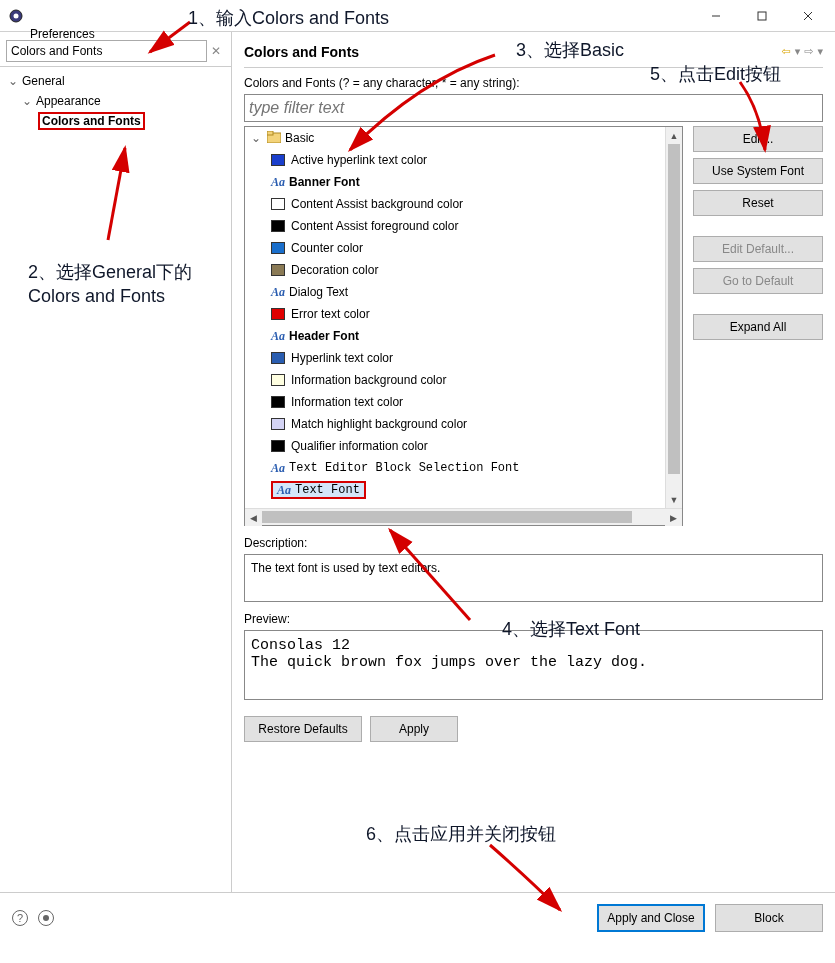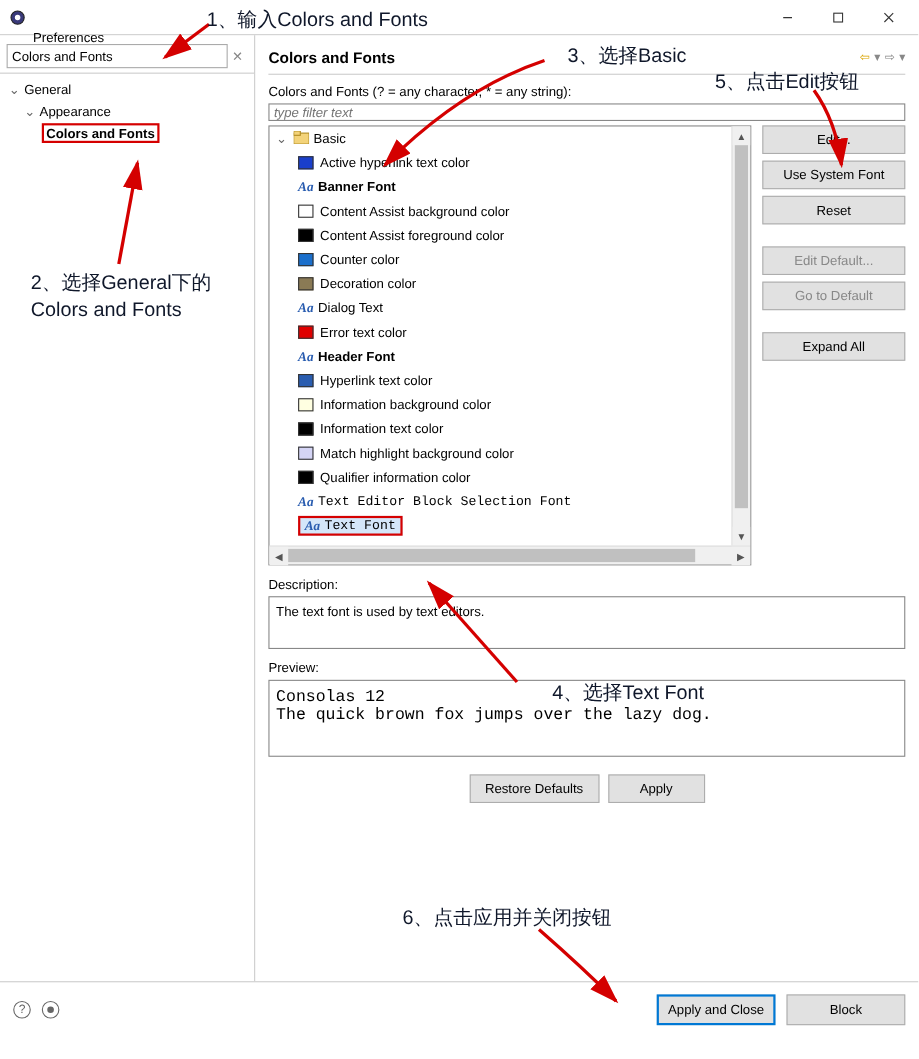--- a/index.html
+++ b/index.html
@@ -36,41 +36,41 @@
   .tree-row .label { padding: 0 2px;}
   .tree-indent-1 { padding-left: 18px; }
   .tree-indent-2 { padding-left: 36px; }
   .tree-selected { border: 2px solid #D50000; background:#fff; font-weight:bold;}
   .main { flex:1; display:flex; flex-direction:column; padding: 0 12px 0 12px; }
   .main-header { display:flex; align-items:center; height: 32px; border-bottom: 1px solid #ccc; margin: 4px 0 8px 0;}
   .main-title { font-weight: bold; font-size: 14px; flex:1;}
   .nav-icons { display:flex; gap:4px; align-items:center;}
   .nav-icons span { font-size:11px;}
   .hint { font-size: 12px; margin-bottom: 4px;}
-  .filter-input { width: 100%; height: 16px; border:1px solid #888; padding: 0 4px; font-size:12px; color:#888; font-style:italic; margin-bottom:4px;}
+  .filter-input { width: 100%; height: 28px; border:1px solid #888; padding: 0 4px; font-size:16px; color:#888; font-style:italic; margin-bottom:4px;}
   .tree-buttons-row { display:flex; gap:10px;}
   .color-tree-wrap { flex:1; border:1px solid #888; height: 400px; display:flex; flex-direction:column;}
   .color-tree { flex:1; overflow:hidden; font-size:12px;}
   .ct-row { display:flex; align-items:center; height: 22px; padding-left: 6px; white-space:nowrap;}
   .ct-row .twisty { width:12px; color:#666;}
   .ct-row .swatch { width:14px; height:12px; border:1px solid #333; margin-right:6px; flex-shrink:0;}
   .ct-row .aa { font-family: "Times New Roman", serif; font-style:italic; font-weight:bold; color:#2a5db0; margin-right:4px; font-size:12px;}
   .ct-indent-1 { padding-left: 26px;}
   .ct-selected { border:2px solid #D50000; background:#d4e6f9; display:inline-flex; align-items:center; height:18px; padding:0 4px; font-family:"Courier New",monospace;}
   .scrollbar-v { width:17px; background:#f0f0f0; border-left:1px solid #ddd; display:flex; flex-direction:column;}
   .scroll-btn { height:17px; background:#f0f0f0; display:flex; align-items:center; justify-content:center; font-size:9px; color:#555;}
   .scroll-thumb { background:#c0c0c0; margin:0 2px;}
   .scrollbar-h { height:17px; background:#f0f0f0; border-top:1px solid #ddd; display:flex;}
   .btn-col { width: 130px; display:flex; flex-direction:column; gap:6px; padding-top: 0;}
   .btn { height: 26px; border:1px solid #adadad; background:#e1e1e1; font-size:12px; display:flex; align-items:center; justify-content:center; cursor:default;}
   .btn.disabled { color:#888; }
   .section-label { font-size:12px; margin: 10px 0 4px 0;}
   .desc-box { border:1px solid #888; padding: 6px; min-height: 48px; font-size:12px;}
   .preview-box { border:1px solid #888; padding: 6px; min-height: 70px; font-family:"Consolas","Courier New",monospace; font-size:15px; white-space:pre;}
-  .bottom-btns { display:flex; justify-content:center; gap:8px; padding: 16px 0 8px 0;}
+  .bottom-btns { display:flex; justify-content:flex-start; gap:8px; padding: 16px 0 8px 0;}
   .dialog-btns { height: 50px; border-top:1px solid #ccc; display:flex; align-items:center; padding: 0 12px;}
   .dialog-btns .left-icons { display:flex; gap:10px; align-items:center;}
   .dialog-btns .spacer { flex:1;}
   .dbtn { min-width:108px; height:28px; border:1px solid #adadad; background:#e1e1e1; display:flex; align-items:center; justify-content:center; font-size:12px;}
   .dbtn.primary { border:2px solid #0078d4;}
   
   .annot { position:absolute; color:#0f172a; font-size:18px; font-family: "Microsoft YaHei","SimSun",sans-serif; pointer-events:none; z-index:50;}
   svg.arrow { position:absolute; pointer-events:none; z-index:40; overflow:visible;}
   .circle-icon { width:16px; height:16px; border:1px solid #666; border-radius:50%; display:flex; align-items:center; justify-content:center; font-size:11px; color:#666;}
 </style>
@@ -274,21 +274,21 @@
         </svg>
       </span>
   </div>
   <div class="spacer"></div>
   <div class="dbtn primary">Apply and Close</div>
   <div style="width:10px;"></div>
   <div class="dbtn">Block</div>
 </div>
 
 <div class="annot" style="left:188px; top:6px;">1、输入Colors and Fonts</div>
-<div class="annot" style="left:28px; top:245px; white-space:pre; line-height:24px;">2、选择General下的
+<div class="annot" style="left:28px; top:260px; white-space:pre; line-height:24px;">2、选择General下的
 Colors and Fonts</div>
 <div class="annot" style="left:516px; top:38px;">3、选择Basic</div>
 <div class="annot" style="left:454px; top:617px;margin-left:48px;">4、选择Text  Font</div>
 <div class="annot" style="left:650px; top:62px;">5、点击Edit按钮</div>
 <div class="annot" style="left:366px; top:822px;">6、点击应用并关闭按钮</div>
 
 <svg class="arrow" style="left:0;top:0;" width="835" height="963">
   <defs>
     <marker id="ah" markerWidth="10" markerHeight="10" refX="8" refY="3" orient="auto">
       <path d="M0,0 L9,3 L0,6 Z" fill="#d40000"></path>

